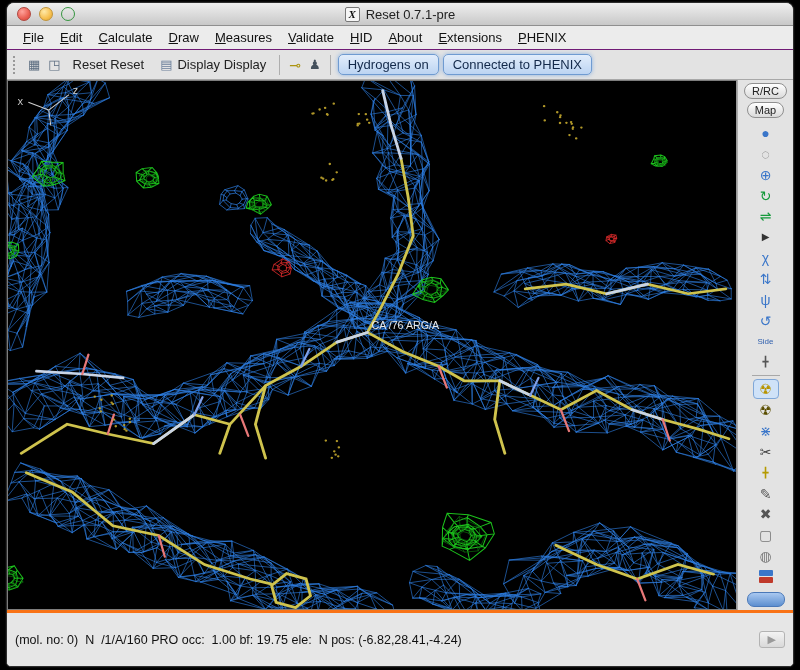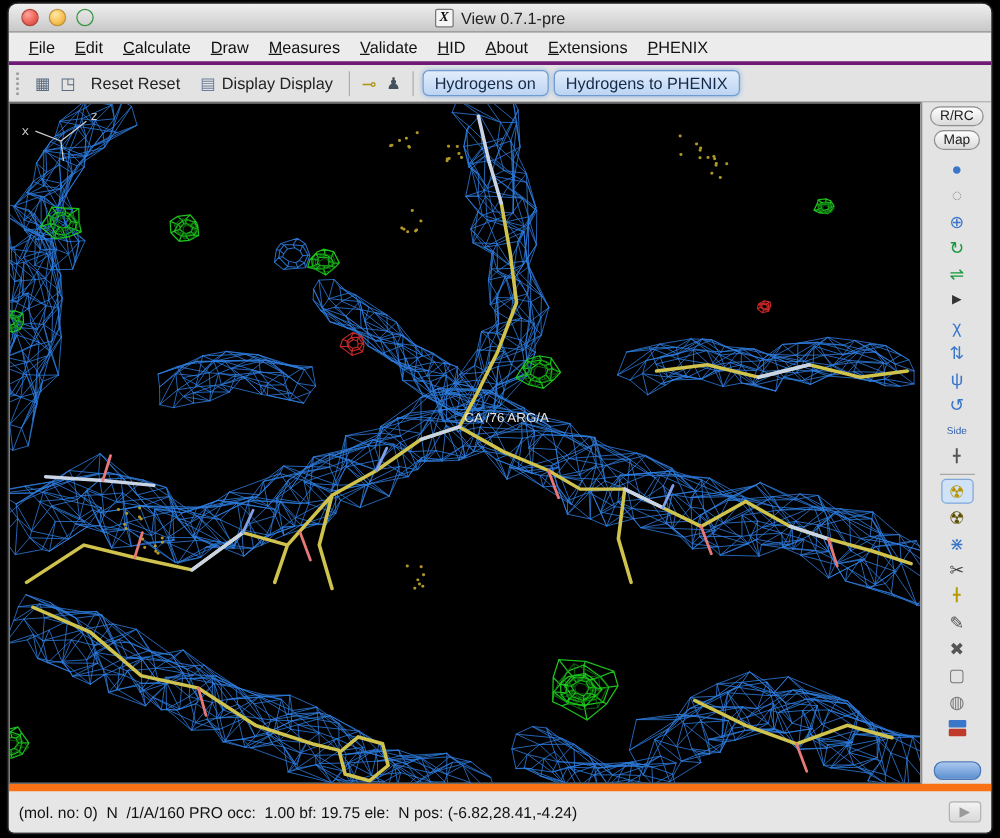--- a/index.html
+++ b/index.html
@@ -14,21 +14,21 @@
   .light{width:12px;height:12px;border-radius:50%;display:inline-block;}
   .light.red{background:radial-gradient(circle at 35% 30%,#ffa39b,#ea5f53 60%,#cf463c);border:1px solid #b0453d;}
   .light.yellow{background:radial-gradient(circle at 35% 30%,#ffe9a8,#f6bf4f 60%,#dba233);border:1px solid #c09339;}
   .light.green{background:radial-gradient(circle at 35% 30%,#b5f0b3,#43c64f 60%,#2ea83c;);border:1px solid #35953f;}
   .title{position:absolute;left:0;right:0;text-align:center;font-size:13px;color:#222;
     display:flex;justify-content:center;align-items:center;gap:6px;}
   .x11{display:inline-block;width:13px;height:13px;background:#f5f5f5;border:1px solid #777;
     border-radius:2px;font-family:"Liberation Serif",serif;font-weight:bold;font-style:italic;
     font-size:11px;line-height:12px;text-align:center;color:#111;}
   
-  .menubar{height:23px;flex:0 0 23px;background:#ececec;border-bottom:3px solid #701a75;
+  .menubar{height:23px;flex:0 0 23px;background:#ececec;border-bottom:1px solid #701a75;
     display:flex;align-items:center;padding-left:8px;font-size:13px;color:#111;}
   .menu-item{padding:2px 8px;cursor:default;}
   .menu-item u{text-decoration:underline;}
   
   .toolbar{height:29px;flex:0 0 29px;background:#e3e3e3;border-bottom:1px solid #a8a8a8;
     display:flex;align-items:center;gap:4px;padding:0 6px;font-size:13px;color:#222;}
   .grip{width:5px;height:18px;border-left:2px dotted #999;margin-right:2px;}
   .tb-icon{background:transparent;border:none;font-size:13px;color:#5a6b7f;padding:1px 2px;cursor:default;}
   .tb-flat{background:transparent;border:none;font-size:13px;color:#222;padding:2px 6px;
     display:flex;align-items:center;gap:5px;cursor:default;font-family:"Liberation Sans",sans-serif;}
@@ -54,39 +54,39 @@
   .strip-icon{width:26px;height:20px;display:flex;align-items:center;justify-content:center;
     font-size:14px;line-height:1;border:1px solid transparent;border-radius:4px;background:transparent;
     padding:0;cursor:default;}
   .strip-icon.active{background:#cfe2f8;border:1px solid #7fa7d8;}
   .duo-wrap{display:flex;flex-direction:column;gap:1px;}
   .duo-top,.duo-bot{display:block;width:14px;height:6px;border-radius:1px;}
   .sep-h{width:28px;height:1px;background:#a8a8a8;margin:2px 0;flex:0 0 1px;}
   .thumb{width:36px;height:13px;flex:0 0 13px;border-radius:7px;margin:2px 0 3px 0;
     background:linear-gradient(#a9c8f0,#5d8fd0);border:1px solid #4a78b8;}
   
-  .statusbar{height:25px;flex:0 0 25px;background:#e6e6e6;border-top:6px solid #f97316;
-    display:flex;align-items:center;padding:4px 8px;font-size:12.5px;color:#111;white-space:pre;}
+  .statusbar{height:25px;flex:0 0 25px;background:#e6e6e6;border-top:3px solid #f97316;
+    display:flex;align-items:center;padding:14px 8px;font-size:12.5px;color:#111;white-space:pre;}
   .play{margin-left:auto;color:#9a9a9a;font-size:11px;border:1px solid #b3b3b3;border-radius:3px;
     background:linear-gradient(#f3f3f3,#d9d9d9);padding:1px 8px;cursor:default;}
 </style>
 </head>
 <body>
 
 <div class="window">
 
   <div class="titlebar">
     <div class="traffic">
       <span class="light red"></span>
       <span class="light yellow"></span>
       <span class="light green"></span>
     </div>
     <div class="title">
       <span class="x11">X</span>
-      <span>View 0.7.1-pre</span>
+      <span>Reset 0.7.1-pre</span>
     </div>
   </div>
 
   <div class="menubar" id="menubar">
       <span class="menu-item"><u>F</u>ile</span>
       <span class="menu-item"><u>E</u>dit</span>
       <span class="menu-item"><u>C</u>alculate</span>
       <span class="menu-item"><u>D</u>raw</span>
       <span class="menu-item"><u>M</u>easures</span>
       <span class="menu-item"><u>V</u>alidate</span>
@@ -103,21 +103,21 @@
     <button class="tb-flat">Reset Reset</button>
     <button class="tb-flat">
       <span class="dm-glyph">▤</span>
       <span>Display Display</span>
     </button>
     <span class="tb-sep"></span>
     <button class="tb-icon key-glyph">⊸</button>
     <button class="tb-icon fig-glyph">♟</button>
     <span class="tb-sep"></span>
     <button class="toggle">Hydrogens on</button>
-    <button class="toggle">Hydrogens to PHENIX</button>
+    <button class="toggle">Connected to PHENIX</button>
   </div>
 
   <div class="middle">
     <div class="canvas-wrap">
       <svg viewBox="0 0 715 546" preserveAspectRatio="none">
         <g id="scene-g">
             <path d="M35.6 336.0L25.1 358.6L4.1 362.7L-6.4 347.7L-13.1 339.4L-21.1 313.9L11.2 307.5L22.6 319.9L35.6 336.0M35.6 336.0L58.2 336.1M35.6 336.0L31.0 360.0M25.1 358.6L31.0 360.0M25.1 358.6L15.4 349.1M4.1 362.7L15.4 349.1M4.1 362.7L6.0 333.6M-6.4 347.7L6.0 333.6M-6.4 347.7L-8.3 313.5M-13.1 339.4L-8.3 313.5M-13.1 339.4L18.8 313.1M-21.1 313.9L18.8 313.1M-21.1 313.9L32.7 304.1M11.2 307.5L32.7 304.1M11.2 307.5L41.8 318.3M22.6 319.9L41.8 318.3M22.6 319.9L58.2 336.1M58.2 336.1L31.0 360.0L15.4 349.1L6.0 333.6L-8.3 313.5L18.8 313.1L32.7 304.1L41.8 318.3L58.2 336.1M58.2 336.1L71.7 325.1M58.2 336.1L60.6 340.4M31.0 360.0L60.6 340.4M31.0 360.0L46.1 350.1M15.4 349.1L46.1 350.1M15.4 349.1L17.0 343.7M6.0 333.6L17.0 343.7M6.0 333.6L4.8 321.9M-8.3 313.5L4.8 321.9M-8.3 313.5L26.2 309.2M18.8 313.1L26.2 309.2M18.8 313.1L43.3 302.2M32.7 304.1L43.3 302.2M32.7 304.1L55.6 315.3M41.8 318.3L55.6 315.3M41.8 318.3L71.7 325.1M71.7 325.1L60.6 340.4L46.1 350.1L17.0 343.7L4.8 321.9L26.2 309.2L43.3 302.2L55.6 315.3L71.7 325.1M71.7 325.1L73.9 331.0M71.7 325.1L70.5 339.5M60.6 340.4L70.5 339.5M60.6 340.4L51.4 337.9M46.1 350.1L51.4 337.9M46.1 350.1L32.9 323.5M17.0 343.7L32.9 323.5M17.0 343.7L26.3 312.1M4.8 321.9L26.3 312.1M4.8 321.9L46.5 295.0M26.2 309.2L46.5 295.0M26.2 309.2L69.7 297.3M43.3 302.2L69.7 297.3M43.3 302.2L72.3 314.4M55.6 315.3L72.3 314.4M55.6 315.3L73.9 331.0M73.9 331.0L70.5 339.5L51.4 337.9L32.9 323.5L26.3 312.1L46.5 295.0L69.7 297.3L72.3 314.4L73.9 331.0M73.9 331.0L88.5 313.1M73.9 331.0L90.4 342.7M70.5 339.5L90.4 342.7M70.5 339.5L74.4 345.0M51.4 337.9L74.4 345.0M51.4 337.9L54.6 333.4M32.9 323.5L54.6 333.4M32.9 323.5L52.9 318.4M26.3 312.1L52.9 318.4M26.3 312.1L50.1 302.5M46.5 295.0L50.1 302.5M46.5 295.0L70.8 281.5M69.7 297.3L70.8 281.5M69.7 297.3L86.8 298.7M72.3 314.4L86.8 298.7M72.3 314.4L88.5 313.1M88.5 313.1L90.4 342.7L74.4 345.0L54.6 333.4L52.9 318.4L50.1 302.5L70.8 281.5L86.8 298.7L88.5 313.1M88.5 313.1L113.4 330.9M88.5 313.1L92.4 336.7M90.4 342.7L92.4 336.7M90.4 342.7L72.2 342.7M74.4 345.0L72.2 342.7M74.4 345.0L65.1 326.7M54.6 333.4L65.1 326.7M54.6 333.4L60.3 310.9M52.9 318.4L60.3 310.9M52.9 318.4L77.2 296.6M50.1 302.5L77.2 296.6M50.1 302.5L94.5 301.2M70.8 281.5L94.5 301.2M70.8 281.5L99.9 314.7M86.8 298.7L99.9 314.7M86.8 298.7L113.4 330.9M113.4 330.9L92.4 336.7L72.2 342.7L65.1 326.7L60.3 310.9L77.2 296.6L94.5 301.2L99.9 314.7L113.4 330.9M113.4 330.9L127.9 327.9M113.4 330.9L128.9 351.0M92.4 336.7L128.9 351.0M92.4 336.7L95.3 355.9M72.2 342.7L95.3 355.9M72.2 342.7L79.9 357.4M65.1 326.7L79.9 357.4M65.1 326.7L70.9 328.9M60.3 310.9L70.9 328.9M60.3 310.9L84.3 320.4M77.2 296.6L84.3 320.4M77.2 296.6L105.1 302.8M94.5 301.2L105.1 302.8M94.5 301.2L122.9 308.7M99.9 314.7L122.9 308.7M99.9 314.7L127.9 327.9M127.9 327.9L128.9 351.0L95.3 355.9L79.9 357.4L70.9 328.9L84.3 320.4L105.1 302.8L122.9 308.7L127.9 327.9M127.9 327.9L146.1 351.4M127.9 327.9L124.0 353.2M128.9 351.0L124.0 353.2M128.9 351.0L108.4 352.9M95.3 355.9L108.4 352.9M95.3 355.9L91.5 341.6M79.9 357.4L91.5 341.6M79.9 357.4L90.9 325.8M70.9 328.9L90.9 325.8M70.9 328.9L104.2 323.6M84.3 320.4L104.2 323.6M84.3 320.4L125.4 315.9M105.1 302.8L125.4 315.9M105.1 302.8L132.3 334.8M122.9 308.7L132.3 334.8M122.9 308.7L146.1 351.4M146.1 351.4L124.0 353.2L108.4 352.9L91.5 341.6L90.9 325.8L104.2 323.6L125.4 315.9L132.3 334.8L146.1 351.4M146.1 351.4L165.2 352.2M146.1 351.4L149.8 364.9M124.0 353.2L149.8 364.9M124.0 353.2L129.7 368.8M108.4 352.9L129.7 368.8M108.4 352.9L114.5 358.7M91.5 341.6L114.5 358.7M91.5 341.6L111.3 347.4M90.9 325.8L111.3 347.4M90.9 325.8L101.6 323.4M104.2 323.6L101.6 323.4M104.2 323.6L131.5 325.5M125.4 315.9L131.5 325.5M125.4 315.9L147.7 332.0M132.3 334.8L147.7 332.0M132.3 334.8L165.2 352.2M165.2 352.2L149.8 364.9L129.7 368.8L114.5 358.7L111.3 347.4L101.6 323.4L131.5 325.5L147.7 332.0L165.2 352.2M165.2 352.2L175.9 357.5M165.2 352.2L154.0 356.8M149.8 364.9L154.0 356.8M149.8 364.9L131.9 369.4M129.7 368.8L131.9 369.4M129.7 368.8L124.2 348.8M114.5 358.7L124.2 348.8M114.5 358.7L113.6 326.3M111.3 347.4L113.6 326.3M111.3 347.4L135.6 329.0M101.6 323.4L135.6 329.0M101.6 323.4L150.3 324.5M131.5 325.5L150.3 324.5M131.5 325.5L165.0 334.5M147.7 332.0L165.0 334.5M147.7 332.0L175.9 357.5M175.9 357.5L154.0 356.8L131.9 369.4L124.2 348.8L113.6 326.3L135.6 329.0L150.3 324.5L165.0 334.5L175.9 357.5M175.9 357.5L182.1 342.7M175.9 357.5L177.8 350.1M154.0 356.8L177.8 350.1M154.0 356.8L161.4 356.1M131.9 369.4L161.4 356.1M131.9 369.4L146.1 349.1M124.2 348.8L146.1 349.1M124.2 348.8L141.9 336.9M113.6 326.3L141.9 336.9M113.6 326.3L146.8 325.4M135.6 329.0L146.8 325.4M135.6 329.0L163.3 319.1M150.3 324.5L163.3 319.1M150.3 324.5L178.7 321.0M165.0 334.5L178.7 321.0M165.0 334.5L182.1 342.7M182.1 342.7L177.8 350.1L161.4 356.1L146.1 349.1L141.9 336.9L146.8 325.4L163.3 319.1L178.7 321.0L182.1 342.7M182.1 342.7L204.2 347.2M182.1 342.7L183.6 364.0M177.8 350.1L183.6 364.0M177.8 350.1L167.1 357.3M161.4 356.1L167.1 357.3M161.4 356.1L143.8 347.5M146.1 349.1L143.8 347.5M146.1 349.1L154.3 324.8M141.9 336.9L154.3 324.8M141.9 336.9L164.3 323.9M146.8 325.4L164.3 323.9M146.8 325.4L190.7 316.2M163.3 319.1L190.7 316.2M163.3 319.1L208.0 326.3M178.7 321.0L208.0 326.3M178.7 321.0L204.2 347.2M204.2 347.2L183.6 364.0L167.1 357.3L143.8 347.5L154.3 324.8L164.3 323.9L190.7 316.2L208.0 326.3L204.2 347.2M204.2 347.2L223.6 339.9M204.2 347.2L200.2 348.4M183.6 364.0L200.2 348.4M183.6 364.0L191.3 357.6M167.1 357.3L191.3 357.6M167.1 357.3L176.0 355.4M143.8 347.5L176.0 355.4M143.8 347.5L160.6 332.6M154.3 324.8L160.6 332.6M154.3 324.8L172.3 312.4M164.3 323.9L172.3 312.4M164.3 323.9L191.4 319.3M190.7 316.2L191.4 319.3M190.7 316.2L213.1 320.0M208.0 326.3L213.1 320.0M208.0 326.3L223.6 339.9M223.6 339.9L200.2 348.4L191.3 357.6L176.0 355.4L160.6 332.6L172.3 312.4L191.4 319.3L213.1 320.0L223.6 339.9M223.6 339.9L224.5 332.8M223.6 339.9L214.3 340.7M200.2 348.4L214.3 340.7M200.2 348.4L197.8 355.0M191.3 357.6L197.8 355.0M191.3 357.6L188.3 337.9M176.0 355.4L188.3 337.9M176.0 355.4L187.6 319.3M160.6 332.6L187.6 319.3M160.6 332.6L196.0 314.5M172.3 312.4L196.0 314.5M172.3 312.4L212.2 297.4M191.4 319.3L212.2 297.4M191.4 319.3L228.2 321.7M213.1 320.0L228.2 321.7M213.1 320.0L224.5 332.8M224.5 332.8L214.3 340.7L197.8 355.0L188.3 337.9L187.6 319.3L196.0 314.5L212.2 297.4L228.2 321.7L224.5 332.8M224.5 332.8L251.0 318.3M224.5 332.8L242.3 337.8M214.3 340.7L242.3 337.8M214.3 340.7L215.1 347.2M197.8 355.0L215.1 347.2M197.8 355.0L208.5 331.4M188.3 337.9L208.5 331.4M188.3 337.9L202.7 323.6M187.6 319.3L202.7 323.6M187.6 319.3L199.1 303.8M196.0 314.5L199.1 303.8M196.0 314.5L214.8 291.4M212.2 297.4L214.8 291.4M212.2 297.4L239.2 305.7M228.2 321.7L239.2 305.7M228.2 321.7L251.0 318.3M251.0 318.3L242.3 337.8L215.1 347.2L208.5 331.4L202.7 323.6L199.1 303.8L214.8 291.4L239.2 305.7L251.0 318.3M251.0 318.3L257.3 316.3M251.0 318.3L248.4 338.4M242.3 337.8L248.4 338.4M242.3 337.8L228.4 338.9M215.1 347.2L228.4 338.9M215.1 347.2L209.6 317.6M208.5 331.4L209.6 317.6M208.5 331.4L218.6 302.9M202.7 323.6L218.6 302.9M202.7 323.6L229.4 296.1M199.1 303.8L229.4 296.1M199.1 303.8L251.2 292.3M214.8 291.4L251.2 292.3M214.8 291.4L257.3 306.8M239.2 305.7L257.3 306.8M239.2 305.7L257.3 316.3M257.3 316.3L248.4 338.4L228.4 338.9L209.6 317.6L218.6 302.9L229.4 296.1L251.2 292.3L257.3 306.8L257.3 316.3M257.3 316.3L281.4 306.1M257.3 316.3L259.7 319.0M248.4 338.4L259.7 319.0M248.4 338.4L256.0 329.5M228.4 338.9L256.0 329.5M228.4 338.9L234.7 321.8M209.6 317.6L234.7 321.8M209.6 317.6L220.7 309.1M218.6 302.9L220.7 309.1M218.6 302.9L231.8 293.3M229.4 296.1L231.8 293.3M229.4 296.1L251.0 281.9M251.2 292.3L251.0 281.9M251.2 292.3L266.1 286.1M257.3 306.8L266.1 286.1M257.3 306.8L281.4 306.1M281.4 306.1L259.7 319.0L256.0 329.5L234.7 321.8L220.7 309.1L231.8 293.3L251.0 281.9L266.1 286.1L281.4 306.1M281.4 306.1L282.9 303.7M281.4 306.1L275.1 324.8M259.7 319.0L275.1 324.8M259.7 319.0L255.6 311.3M256.0 329.5L255.6 311.3M256.0 329.5L231.1 304.2M234.7 321.8L231.1 304.2M234.7 321.8L238.4 284.2M220.7 309.1L238.4 284.2M220.7 309.1L256.7 282.1M231.8 293.3L256.7 282.1M231.8 293.3L281.6 275.3M251.0 281.9L281.6 275.3M251.0 281.9L286.9 294.4M266.1 286.1L286.9 294.4M266.1 286.1L282.9 303.7M282.9 303.7L275.1 324.8L255.6 311.3L231.1 304.2L238.4 284.2L256.7 282.1L281.6 275.3L286.9 294.4L282.9 303.7M282.9 303.7L305.7 291.9M282.9 303.7L298.0 315.7M275.1 324.8L298.0 315.7M275.1 324.8L278.9 306.4M255.6 311.3L278.9 306.4M255.6 311.3L252.3 311.7M231.1 304.2L252.3 311.7M231.1 304.2L260.4 294.1M238.4 284.2L260.4 294.1M238.4 284.2L267.6 277.2M256.7 282.1L267.6 277.2M256.7 282.1L284.8 270.3M281.6 275.3L284.8 270.3M281.6 275.3L301.2 273.8M286.9 294.4L301.2 273.8M286.9 294.4L305.7 291.9M305.7 291.9L298.0 315.7L278.9 306.4L252.3 311.7L260.4 294.1L267.6 277.2L284.8 270.3L301.2 273.8L305.7 291.9M305.7 291.9L320.3 294.3M305.7 291.9L305.8 298.6M298.0 315.7L305.8 298.6M298.0 315.7L282.3 305.9M278.9 306.4L282.3 305.9M278.9 306.4L264.5 292.1M252.3 311.7L264.5 292.1M252.3 311.7L263.8 267.1M260.4 294.1L263.8 267.1M260.4 294.1L291.7 264.9M267.6 277.2L291.7 264.9M267.6 277.2L306.8 267.2M284.8 270.3L306.8 267.2M284.8 270.3L314.5 279.8M301.2 273.8L314.5 279.8M301.2 273.8L320.3 294.3M320.3 294.3L305.8 298.6L282.3 305.9L264.5 292.1L263.8 267.1L291.7 264.9L306.8 267.2L314.5 279.8L320.3 294.3M320.3 294.3L334.7 279.0M320.3 294.3L323.8 284.7M305.8 298.6L323.8 284.7M305.8 298.6L312.8 300.1M282.3 305.9L312.8 300.1M282.3 305.9L290.1 286.5M264.5 292.1L290.1 286.5M264.5 292.1L286.7 276.6M263.8 267.1L286.7 276.6M263.8 267.1L292.8 260.8M291.7 264.9L292.8 260.8M291.7 264.9L304.4 252.8M306.8 267.2L304.4 252.8M306.8 267.2L329.7 252.4M314.5 279.8L329.7 252.4M314.5 279.8L334.7 279.0M334.7 279.0L323.8 284.7L312.8 300.1L290.1 286.5L286.7 276.6L292.8 260.8L304.4 252.8L329.7 252.4L334.7 279.0M334.7 279.0L357.4 284.3M334.7 279.0L338.7 286.1M323.8 284.7L338.7 286.1M323.8 284.7L320.6 287.4M312.8 300.1L320.6 287.4M312.8 300.1L306.4 272.5M290.1 286.5L306.4 272.5M290.1 286.5L291.2 259.7M286.7 276.6L291.2 259.7M286.7 276.6L314.3 248.8M292.8 260.8L314.3 248.8M292.8 260.8L342.8 245.7M304.4 252.8L342.8 245.7M304.4 252.8L352.7 256.6M329.7 252.4L352.7 256.6M329.7 252.4L357.4 284.3M357.4 284.3L338.7 286.1L320.6 287.4L306.4 272.5L291.2 259.7L314.3 248.8L342.8 245.7L352.7 256.6L357.4 284.3M357.4 284.3L364.8 266.1M357.4 284.3L356.0 275.2M338.7 286.1L356.0 275.2M338.7 286.1L339.5 287.3M320.6 287.4L339.5 287.3M320.6 287.4L325.9 287.6M306.4 272.5L325.9 287.6M306.4 272.5L323.0 265.2M291.2 259.7L323.0 265.2M291.2 259.7L322.9 236.2M314.3 248.8L322.9 236.2M314.3 248.8L335.9 229.1M342.8 245.7L335.9 229.1M342.8 245.7L362.9 241.0M352.7 256.6L362.9 241.0M352.7 256.6L364.8 266.1M364.8 266.1L356.0 275.2L339.5 287.3L325.9 287.6L323.0 265.2L322.9 236.2L335.9 229.1L362.9 241.0L364.8 266.1M364.8 266.1L381.7 264.2M364.8 266.1L371.8 276.1M356.0 275.2L371.8 276.1M356.0 275.2L352.7 286.7M339.5 287.3L352.7 286.7M339.5 287.3L342.7 258.8M325.9 287.6L342.7 258.8M325.9 287.6L338.6 246.2M323.0 265.2L338.6 246.2M323.0 265.2L343.2 230.3M322.9 236.2L343.2 230.3M322.9 236.2L369.0 229.4M335.9 229.1L369.0 229.4M335.9 229.1L393.3 246.7M362.9 241.0L393.3 246.7M362.9 241.0L381.7 264.2M381.7 264.2L371.8 276.1L352.7 286.7L342.7 258.8L338.6 246.2L343.2 230.3L369.0 229.4L393.3 246.7L381.7 264.2M381.7 264.2L412.2 263.8M381.7 264.2L390.8 282.5M371.8 276.1L390.8 282.5M371.8 276.1L372.8 279.6M352.7 286.7L372.8 279.6M352.7 286.7L364.3 279.5M342.7 258.8L364.3 279.5M342.7 258.8L351.9 263.7M338.6 246.2L351.9 263.7M338.6 246.2L349.1 245.7M343.2 230.3L349.1 245.7M343.2 230.3L376.2 230.6M369.0 229.4L376.2 230.6M369.0 229.4L403.9 244.7M393.3 246.7L403.9 244.7M393.3 246.7L412.2 263.8M412.2 263.8L390.8 282.5L372.8 279.6L364.3 279.5L351.9 263.7L349.1 245.7L376.2 230.6L403.9 244.7L412.2 263.8M412.2 263.8L407.8 276.9M412.2 263.8L410.1 297.4M390.8 282.5L410.1 297.4M390.8 282.5L381.8 286.1M372.8 279.6L381.8 286.1M372.8 279.6L367.3 273.1M364.3 279.5L367.3 273.1M364.3 279.5L369.5 260.1M351.9 263.7L369.5 260.1M351.9 263.7L375.3 246.6M349.1 245.7L375.3 246.6M349.1 245.7L405.3 248.5M376.2 230.6L405.3 248.5M376.2 230.6L424.4 259.5M403.9 244.7L424.4 259.5M403.9 244.7L407.8 276.9M407.8 276.9L410.1 297.4L381.8 286.1L367.3 273.1L369.5 260.1L375.3 246.6L405.3 248.5L424.4 259.5L407.8 276.9M407.8 276.9L429.1 278.2M407.8 276.9L431.1 292.5M410.1 297.4L431.1 292.5M410.1 297.4L405.7 295.4M381.8 286.1L405.7 295.4M381.8 286.1L390.5 302.0M367.3 273.1L390.5 302.0M367.3 273.1L376.9 268.0M369.5 260.1L376.9 268.0M369.5 260.1L397.8 262.0M375.3 246.6L397.8 262.0M375.3 246.6L408.4 254.0M405.3 248.5L408.4 254.0M405.3 248.5L440.1 257.3M424.4 259.5L440.1 257.3M424.4 259.5L429.1 278.2M429.1 278.2L431.1 292.5L405.7 295.4L390.5 302.0L376.9 268.0L397.8 262.0L408.4 254.0L440.1 257.3L429.1 278.2M429.1 278.2L447.6 298.7M429.1 278.2L432.6 300.1M431.1 292.5L432.6 300.1M431.1 292.5L416.6 299.0M405.7 295.4L416.6 299.0M405.7 295.4L392.5 292.2M390.5 302.0L392.5 292.2M390.5 302.0L402.4 269.1M376.9 268.0L402.4 269.1M376.9 268.0L401.9 256.6M397.8 262.0L401.9 256.6M397.8 262.0L434.6 264.3M408.4 254.0L434.6 264.3M408.4 254.0L456.6 277.9M440.1 257.3L456.6 277.9M440.1 257.3L447.6 298.7M447.6 298.7L432.6 300.1L416.6 299.0L392.5 292.2L402.4 269.1L401.9 256.6L434.6 264.3L456.6 277.9L447.6 298.7M447.6 298.7L460.6 290.8M447.6 298.7L449.6 303.2M432.6 300.1L449.6 303.2M432.6 300.1L441.1 322.4M416.6 299.0L441.1 322.4M416.6 299.0L418.8 308.1M392.5 292.2L418.8 308.1M392.5 292.2L399.1 293.5M402.4 269.1L399.1 293.5M402.4 269.1L418.4 266.2M401.9 256.6L418.4 266.2M401.9 256.6L436.5 266.8M434.6 264.3L436.5 266.8M434.6 264.3L459.6 268.4M456.6 277.9L459.6 268.4M456.6 277.9L460.6 290.8M460.6 290.8L449.6 303.2L441.1 322.4L418.8 308.1L399.1 293.5L418.4 266.2L436.5 266.8L459.6 268.4L460.6 290.8M460.6 290.8L467.6 303.5M460.6 290.8L455.0 312.7M449.6 303.2L455.0 312.7M449.6 303.2L438.1 319.2M441.1 322.4L438.1 319.2M441.1 322.4L430.0 307.6M418.8 308.1L430.0 307.6M418.8 308.1L425.6 291.0M399.1 293.5L425.6 291.0M399.1 293.5L438.0 282.8M418.4 266.2L438.0 282.8M418.4 266.2L455.5 267.6M436.5 266.8L455.5 267.6M436.5 266.8L464.8 285.8M459.6 268.4L464.8 285.8M459.6 268.4L467.6 303.5M467.6 303.5L455.0 312.7L438.1 319.2L430.0 307.6L425.6 291.0L438.0 282.8L455.5 267.6L464.8 285.8L467.6 303.5M467.6 303.5L485.0 310.0M467.6 303.5L475.1 324.2M455.0 312.7L475.1 324.2M455.0 312.7L455.9 334.0M438.1 319.2L455.9 334.0M438.1 319.2L438.0 330.2M430.0 307.6L438.0 330.2M430.0 307.6L428.0 300.2M425.6 291.0L428.0 300.2M425.6 291.0L439.2 285.4M438.0 282.8L439.2 285.4M438.0 282.8L460.5 273.5M455.5 267.6L460.5 273.5M455.5 267.6L487.1 286.1M464.8 285.8L487.1 286.1M464.8 285.8L485.0 310.0M485.0 310.0L475.1 324.2L455.9 334.0L438.0 330.2L428.0 300.2L439.2 285.4L460.5 273.5L487.1 286.1L485.0 310.0M485.0 310.0L495.9 319.0M485.0 310.0L488.5 325.6M475.1 324.2L488.5 325.6M475.1 324.2L468.8 339.7M455.9 334.0L468.8 339.7M455.9 334.0L456.5 311.7M438.0 330.2L456.5 311.7M438.0 330.2L460.6 302.0M428.0 300.2L460.6 302.0M428.0 300.2L468.2 291.0M439.2 285.4L468.2 291.0M439.2 285.4L492.5 281.0M460.5 273.5L492.5 281.0M460.5 273.5L507.0 301.0M487.1 286.1L507.0 301.0M487.1 286.1L495.9 319.0M495.9 319.0L488.5 325.6L468.8 339.7L456.5 311.7L460.6 302.0L468.2 291.0L492.5 281.0L507.0 301.0L495.9 319.0M495.9 319.0L513.3 307.4M495.9 319.0L523.2 329.0M488.5 325.6L523.2 329.0M488.5 325.6L490.2 333.8M468.8 339.7L490.2 333.8M468.8 339.7L464.1 328.5M456.5 311.7L464.1 328.5M456.5 311.7L469.2 311.0M460.6 302.0L469.2 311.0M460.6 302.0L483.9 298.8M468.2 291.0L483.9 298.8M468.2 291.0L499.2 282.9M492.5 281.0L499.2 282.9M492.5 281.0L520.2 293.3M507.0 301.0L520.2 293.3M507.0 301.0L513.3 307.4M513.3 307.4L523.2 329.0L490.2 333.8L464.1 328.5L469.2 311.0L483.9 298.8L499.2 282.9L520.2 293.3L513.3 307.4M513.3 307.4L534.7 324.5M513.3 307.4L520.7 341.6M523.2 329.0L520.7 341.6M523.2 329.0L495.5 341.0M490.2 333.8L495.5 341.0M490.2 333.8L477.7 320.0M464.1 328.5L477.7 320.0M464.1 328.5L479.5 298.7M469.2 311.0L479.5 298.7M469.2 311.0L505.3 296.7M483.9 298.8L505.3 296.7M483.9 298.8L520.8 295.4M499.2 282.9L520.8 295.4M499.2 282.9L537.9 310.9M520.2 293.3L537.9 310.9M520.2 293.3L534.7 324.5M534.7 324.5L520.7 341.6L495.5 341.0L477.7 320.0L479.5 298.7L505.3 296.7L520.8 295.4L537.9 310.9L534.7 324.5M534.7 324.5L545.0 325.8M534.7 324.5L554.1 343.0M520.7 341.6L554.1 343.0M520.7 341.6L529.3 348.7M495.5 341.0L529.3 348.7M495.5 341.0L515.7 337.9M477.7 320.0L515.7 337.9M477.7 320.0L501.6 317.7M479.5 298.7L501.6 317.7M479.5 298.7L511.1 299.0M505.3 296.7L511.1 299.0M505.3 296.7L523.0 298.3M520.8 295.4L523.0 298.3M520.8 295.4L543.3 302.5M537.9 310.9L543.3 302.5M537.9 310.9L545.0 325.8M545.0 325.8L554.1 343.0L529.3 348.7L515.7 337.9L501.6 317.7L511.1 299.0L523.0 298.3L543.3 302.5L545.0 325.8M545.0 325.8L560.5 337.4M545.0 325.8L552.3 345.9M554.1 343.0L552.3 345.9M554.1 343.0L536.2 358.1M529.3 348.7L536.2 358.1M529.3 348.7L515.5 337.0M515.7 337.9L515.5 337.0M515.7 337.9L520.0 314.5M501.6 317.7L520.0 314.5M501.6 317.7L539.6 311.5M511.1 299.0L539.6 311.5M511.1 299.0L549.9 301.2M523.0 298.3L549.9 301.2M523.0 298.3L574.5 320.6M543.3 302.5L574.5 320.6M543.3 302.5L560.5 337.4M560.5 337.4L552.3 345.9L536.2 358.1L515.5 337.0L520.0 314.5L539.6 311.5L549.9 301.2L574.5 320.6L560.5 337.4M560.5 337.4L587.4 335.7M560.5 337.4L579.7 354.1M552.3 345.9L579.7 354.1M552.3 345.9L556.4 356.4M536.2 358.1L556.4 356.4M536.2 358.1L536.2 354.0M515.5 337.0L536.2 354.0M515.5 337.0L535.5 335.7M520.0 314.5L535.5 335.7M520.0 314.5L535.0 316.8M539.6 311.5L535.0 316.8M539.6 311.5L559.8 314.6M549.9 301.2L559.8 314.6M549.9 301.2L575.9 315.8M574.5 320.6L575.9 315.8M574.5 320.6L587.4 335.7M587.4 335.7L579.7 354.1L556.4 356.4L536.2 354.0L535.5 335.7L535.0 316.8L559.8 314.6L575.9 315.8L587.4 335.7M587.4 335.7L600.9 339.3M587.4 335.7L586.6 350.4M579.7 354.1L586.6 350.4M579.7 354.1L558.0 363.1M556.4 356.4L558.0 363.1M556.4 356.4L541.8 348.2M536.2 354.0L541.8 348.2M536.2 354.0L542.5 330.8M535.5 335.7L542.5 330.8M535.5 335.7L566.9 316.0M535.0 316.8L566.9 316.0M535.0 316.8L586.2 307.0M559.8 314.6L586.2 307.0M559.8 314.6L599.2 323.7M575.9 315.8L599.2 323.7M575.9 315.8L600.9 339.3M600.9 339.3L586.6 350.4L558.0 363.1L541.8 348.2L542.5 330.8L566.9 316.0L586.2 307.0L599.2 323.7L600.9 339.3M600.9 339.3L614.7 339.6M600.9 339.3L611.8 354.9M586.6 350.4L611.8 354.9M586.6 350.4L588.5 363.9M558.0 363.1L588.5 363.9M558.0 363.1L575.1 348.0M541.8 348.2L575.1 348.0M541.8 348.2L553.4 340.7M542.5 330.8L553.4 340.7M542.5 330.8L564.3 319.0M566.9 316.0L564.3 319.0M566.9 316.0L589.4 304.7M586.2 307.0L589.4 304.7M586.2 307.0L604.0 324.4M599.2 323.7L604.0 324.4M599.2 323.7L614.7 339.6M614.7 339.6L611.8 354.9L588.5 363.9L575.1 348.0L553.4 340.7L564.3 319.0L589.4 304.7L604.0 324.4L614.7 339.6M614.7 339.6L623.6 340.6M614.7 339.6L615.2 358.3M611.8 354.9L615.2 358.3M611.8 354.9L590.4 354.7M588.5 363.9L590.4 354.7M588.5 363.9L581.0 347.2M575.1 348.0L581.0 347.2M575.1 348.0L575.1 331.0M553.4 340.7L575.1 331.0M553.4 340.7L599.6 316.0M564.3 319.0L599.6 316.0M564.3 319.0L616.4 318.5M589.4 304.7L616.4 318.5M589.4 304.7L639.5 327.5M604.0 324.4L639.5 327.5M604.0 324.4L623.6 340.6M623.6 340.6L615.2 358.3L590.4 354.7L581.0 347.2L575.1 331.0L599.6 316.0L616.4 318.5L639.5 327.5L623.6 340.6M623.6 340.6L642.2 332.8M623.6 340.6L643.3 360.3M615.2 358.3L643.3 360.3M615.2 358.3L623.7 350.5M590.4 354.7L623.7 350.5M590.4 354.7L606.4 345.2M581.0 347.2L606.4 345.2M581.0 347.2L590.8 340.9M575.1 331.0L590.8 340.9M575.1 331.0L605.1 326.8M599.6 316.0L605.1 326.8M599.6 316.0L620.7 313.9M616.4 318.5L620.7 313.9M616.4 318.5L634.9 315.1M639.5 327.5L634.9 315.1M639.5 327.5L642.2 332.8M642.2 332.8L643.3 360.3L623.7 350.5L606.4 345.2L590.8 340.9L605.1 326.8L620.7 313.9L634.9 315.1L642.2 332.8M642.2 332.8L660.7 359.6M642.2 332.8L648.6 370.5M643.3 360.3L648.6 370.5M643.3 360.3L621.3 363.1M623.7 350.5L621.3 363.1M623.7 350.5L607.0 356.8M606.4 345.2L607.0 356.8M606.4 345.2L617.1 335.9M590.8 340.9L617.1 335.9M590.8 340.9L631.8 324.1M605.1 326.8L631.8 324.1M605.1 326.8L638.8 326.1M620.7 313.9L638.8 326.1M620.7 313.9L659.7 334.6M634.9 315.1L659.7 334.6M634.9 315.1L660.7 359.6M660.7 359.6L648.6 370.5L621.3 363.1L607.0 356.8L617.1 335.9L631.8 324.1L638.8 326.1L659.7 334.6L660.7 359.6M660.7 359.6L683.9 345.9M660.7 359.6L671.5 366.4M648.6 370.5L671.5 366.4M648.6 370.5L643.1 381.5M621.3 363.1L643.1 381.5M621.3 363.1L633.1 359.3M607.0 356.8L633.1 359.3M607.0 356.8L627.5 347.8M617.1 335.9L627.5 347.8M617.1 335.9L637.2 339.2M631.8 324.1L637.2 339.2M631.8 324.1L652.8 325.9M638.8 326.1L652.8 325.9M638.8 326.1L677.1 333.9M659.7 334.6L677.1 333.9M659.7 334.6L683.9 345.9M683.9 345.9L671.5 366.4L643.1 381.5L633.1 359.3L627.5 347.8L637.2 339.2L652.8 325.9L677.1 333.9L683.9 345.9M683.9 345.9L693.1 364.5M683.9 345.9L679.8 386.8M671.5 366.4L679.8 386.8M671.5 366.4L658.1 373.5M643.1 381.5L658.1 373.5M643.1 381.5L646.0 365.7M633.1 359.3L646.0 365.7M633.1 359.3L634.5 338.9M627.5 347.8L634.5 338.9M627.5 347.8L648.5 328.3M637.2 339.2L648.5 328.3M637.2 339.2L677.9 328.4M652.8 325.9L677.9 328.4M652.8 325.9L685.3 346.1M677.1 333.9L685.3 346.1M677.1 333.9L693.1 364.5M693.1 364.5L679.8 386.8L658.1 373.5L646.0 365.7L634.5 338.9L648.5 328.3L677.9 328.4L685.3 346.1L693.1 364.5M693.1 364.5L700.2 369.3M693.1 364.5L694.6 376.4M679.8 386.8L694.6 376.4M679.8 386.8L676.3 389.1M658.1 373.5L676.3 389.1M658.1 373.5L656.4 383.9M646.0 365.7L656.4 383.9M646.0 365.7L648.2 370.2M634.5 338.9L648.2 370.2M634.5 338.9L668.6 349.8M648.5 328.3L668.6 349.8M648.5 328.3L675.9 348.1M677.9 328.4L675.9 348.1M677.9 328.4L698.8 346.6M685.3 346.1L698.8 346.6M685.3 346.1L700.2 369.3M700.2 369.3L694.6 376.4L676.3 389.1L656.4 383.9L648.2 370.2L668.6 349.8L675.9 348.1L698.8 346.6L700.2 369.3M700.2 369.3L725.8 387.2M700.2 369.3L712.6 403.4M694.6 376.4L712.6 403.4M694.6 376.4L692.4 394.0M676.3 389.1L692.4 394.0M676.3 389.1L673.5 389.2M656.4 383.9L673.5 389.2M656.4 383.9L668.0 366.4M648.2 370.2L668.0 366.4M648.2 370.2L680.4 356.2M668.6 349.8L680.4 356.2M668.6 349.8L699.2 354.5M675.9 348.1L699.2 354.5M675.9 348.1L725.5 362.2M698.8 346.6L725.5 362.2M698.8 346.6L725.8 387.2M725.8 387.2L712.6 403.4L692.4 394.0L673.5 389.2L668.0 366.4L680.4 356.2L699.2 354.5L725.5 362.2L725.8 387.2M725.8 387.2L746.6 382.4M725.8 387.2L734.4 405.4M712.6 403.4L734.4 405.4M712.6 403.4L713.7 402.3M692.4 394.0L713.7 402.3M692.4 394.0L694.9 396.3M673.5 389.2L694.9 396.3M673.5 389.2L687.7 386.0M668.0 366.4L687.7 386.0M668.0 366.4L696.2 376.4M680.4 356.2L696.2 376.4M680.4 356.2L711.9 351.4M699.2 354.5L711.9 351.4M699.2 354.5L722.1 370.9M725.5 362.2L722.1 370.9M725.5 362.2L746.6 382.4M746.6 382.4L734.4 405.4L713.7 402.3L694.9 396.3L687.7 386.0L696.2 376.4L711.9 351.4L722.1 370.9L746.6 382.4" stroke="#2d7de0" stroke-width="0.7" fill="none" stroke-opacity="0.9" stroke-linecap="round"></path>
             <path d="M399.3 5.2L387.6 27.6L374.2 31.4L360.5 18.0L347.4 7.0L351.4 -3.7L367.7 -10.9L395.0 -4.6L399.3 5.2M399.3 5.2L400.7 34.8M399.3 5.2L381.4 45.1M387.6 27.6L381.4 45.1M387.6 27.6L360.4 48.4M374.2 31.4L360.4 48.4M374.2 31.4L356.6 34.3M360.5 18.0L356.6 34.3M360.5 18.0L358.8 21.2M347.4 7.0L358.8 21.2M347.4 7.0L369.2 9.2M351.4 -3.7L369.2 9.2M351.4 -3.7L385.4 14.9M367.7 -10.9L385.4 14.9M367.7 -10.9L398.1 15.2M395.0 -4.6L398.1 15.2M395.0 -4.6L400.7 34.8M400.7 34.8L381.4 45.1L360.4 48.4L356.6 34.3L358.8 21.2L369.2 9.2L385.4 14.9L398.1 15.2L400.7 34.8M400.7 34.8L395.3 45.2M400.7 34.8L396.4 58.3M381.4 45.1L396.4 58.3M381.4 45.1L375.4 67.9M360.4 48.4L375.4 67.9M360.4 48.4L368.4 56.7M356.6 34.3L368.4 56.7M356.6 34.3L360.5 50.9M358.8 21.2L360.5 50.9M358.8 21.2L371.0 36.1M369.2 9.2L371.0 36.1M369.2 9.2L382.7 33.6M385.4 14.9L382.7 33.6M385.4 14.9L393.5 29.9M398.1 15.2L393.5 29.9M398.1 15.2L395.3 45.2M395.3 45.2L396.4 58.3L375.4 67.9L368.4 56.7L360.5 50.9L371.0 36.1L382.7 33.6L393.5 29.9L395.3 45.2M395.3 45.2L395.5 69.2M395.3 45.2L395.3 87.9M396.4 58.3L395.3 87.9M396.4 58.3L379.3 86.8M375.4 67.9L379.3 86.8M375.4 67.9L367.8 74.3M368.4 56.7L367.8 74.3M368.4 56.7L362.5 52.3M360.5 50.9L362.5 52.3M360.5 50.9L373.2 42.0M371.0 36.1L373.2 42.0M371.0 36.1L388.1 53.7M382.7 33.6L388.1 53.7M382.7 33.6L405.8 56.1M393.5 29.9L405.8 56.1M393.5 29.9L395.5 69.2M395.5 69.2L395.3 87.9L379.3 86.8L367.8 74.3L362.5 52.3L373.2 42.0L388.1 53.7L405.8 56.1L395.5 69.2M395.5 69.2L413.3 83.6M395.5 69.2L404.1 98.6M395.3 87.9L404.1 98.6M395.3 87.9L382.1 92.9M379.3 86.8L382.1 92.9M379.3 86.8L371.1 89.7M367.8 74.3L371.1 89.7M367.8 74.3L358.1 74.4M362.5 52.3L358.1 74.4M362.5 52.3L372.5 69.7M373.2 42.0L372.5 69.7M373.2 42.0L379.6 58.2M388.1 53.7L379.6 58.2M388.1 53.7L406.0 63.3M405.8 56.1L406.0 63.3M405.8 56.1L413.3 83.6M413.3 83.6L404.1 98.6L382.1 92.9L371.1 89.7L358.1 74.4L372.5 69.7L379.6 58.2L406.0 63.3L413.3 83.6M413.3 83.6L407.3 98.1M413.3 83.6L399.0 110.8M404.1 98.6L399.0 110.8M404.1 98.6L373.0 115.5M382.1 92.9L373.0 115.5M382.1 92.9L362.1 100.7M371.1 89.7L362.1 100.7M371.1 89.7L367.6 86.9M358.1 74.4L367.6 86.9M358.1 74.4L373.7 74.3M372.5 69.7L373.7 74.3M372.5 69.7L402.8 75.9M379.6 58.2L402.8 75.9M379.6 58.2L413.9 86.0M406.0 63.3L413.9 86.0M406.0 63.3L407.3 98.1M407.3 98.1L399.0 110.8L373.0 115.5L362.1 100.7L367.6 86.9L373.7 74.3L402.8 75.9L413.9 86.0L407.3 98.1M407.3 98.1L413.6 113.5M407.3 98.1L403.3 129.2M399.0 110.8L403.3 129.2M399.0 110.8L396.0 132.5M373.0 115.5L396.0 132.5M373.0 115.5L380.1 119.2M362.1 100.7L380.1 119.2M362.1 100.7L363.8 111.9M367.6 86.9L363.8 111.9M367.6 86.9L374.9 93.4M373.7 74.3L374.9 93.4M373.7 74.3L389.9 95.0M402.8 75.9L389.9 95.0M402.8 75.9L407.5 90.9M413.9 86.0L407.5 90.9M413.9 86.0L413.6 113.5M413.6 113.5L403.3 129.2L396.0 132.5L380.1 119.2L363.8 111.9L374.9 93.4L389.9 95.0L407.5 90.9L413.6 113.5M413.6 113.5L407.3 131.3M413.6 113.5L397.2 139.1M403.3 129.2L397.2 139.1M403.3 129.2L390.2 140.7M396.0 132.5L390.2 140.7M396.0 132.5L378.3 132.8M380.1 119.2L378.3 132.8M380.1 119.2L378.7 120.5M363.8 111.9L378.7 120.5M363.8 111.9L382.7 112.5M374.9 93.4L382.7 112.5M374.9 93.4L403.8 103.1M389.9 95.0L403.8 103.1M389.9 95.0L405.2 117.0M407.5 90.9L405.2 117.0M407.5 90.9L407.3 131.3M407.3 131.3L397.2 139.1L390.2 140.7L378.3 132.8L378.7 120.5L382.7 112.5L403.8 103.1L405.2 117.0L407.3 131.3M407.3 131.3L409.3 139.1M407.3 131.3L406.7 152.8M397.2 139.1L406.7 152.8M397.2 139.1L395.3 156.2M390.2 140.7L395.3 156.2M390.2 140.7L377.4 161.6M378.3 132.8L377.4 161.6M378.3 132.8L375.9 141.8M378.7 120.5L375.9 141.8M378.7 120.5L383.1 134.5M382.7 112.5L383.1 134.5M382.7 112.5L392.4 128.0M403.8 103.1L392.4 128.0M403.8 103.1L405.8 126.5M405.2 117.0L405.8 126.5M405.2 117.0L409.3 139.1M409.3 139.1L406.7 152.8L395.3 156.2L377.4 161.6L375.9 141.8L383.1 134.5L392.4 128.0L405.8 126.5L409.3 139.1M409.3 139.1L423.4 163.8M409.3 139.1L408.8 175.2M406.7 152.8L408.8 175.2M406.7 152.8L393.2 174.0M395.3 156.2L393.2 174.0M395.3 156.2L380.9 166.3M377.4 161.6L380.9 166.3M377.4 161.6L383.2 154.6M375.9 141.8L383.2 154.6M375.9 141.8L389.2 138.7M383.1 134.5L389.2 138.7M383.1 134.5L400.8 142.7M392.4 128.0L400.8 142.7M392.4 128.0L417.6 154.4M405.8 126.5L417.6 154.4M405.8 126.5L423.4 163.8M423.4 163.8L408.8 175.2L393.2 174.0L380.9 166.3L383.2 154.6L389.2 138.7L400.8 142.7L417.6 154.4L423.4 163.8M423.4 163.8L417.1 171.9M423.4 163.8L417.5 186.0M408.8 175.2L417.5 186.0M408.8 175.2L403.4 198.1M393.2 174.0L403.4 198.1M393.2 174.0L382.7 183.2M380.9 166.3L382.7 183.2M380.9 166.3L383.8 173.4M383.2 154.6L383.8 173.4M383.2 154.6L382.2 155.9M389.2 138.7L382.2 155.9M389.2 138.7L393.7 156.2M400.8 142.7L393.7 156.2M400.8 142.7L409.3 159.4M417.6 154.4L409.3 159.4M417.6 154.4L417.1 171.9M417.1 171.9L417.5 186.0L403.4 198.1L382.7 183.2L383.8 173.4L382.2 155.9L393.7 156.2L409.3 159.4L417.1 171.9M417.1 171.9L405.2 196.0M417.1 171.9L406.0 206.4M417.5 186.0L406.0 206.4M417.5 186.0L376.1 208.6M403.4 198.1L376.1 208.6M403.4 198.1L377.5 195.0M382.7 183.2L377.5 195.0M382.7 183.2L375.7 184.7M383.8 173.4L375.7 184.7M383.8 173.4L383.8 177.2M382.2 155.9L383.8 177.2M382.2 155.9L401.8 172.4M393.7 156.2L401.8 172.4M393.7 156.2L411.9 177.0M409.3 159.4L411.9 177.0M409.3 159.4L405.2 196.0M405.2 196.0L406.0 206.4L376.1 208.6L377.5 195.0L375.7 184.7L383.8 177.2L401.8 172.4L411.9 177.0L405.2 196.0M405.2 196.0L412.7 199.9M405.2 196.0L407.7 216.0M406.0 206.4L407.7 216.0M406.0 206.4L383.7 226.0M376.1 208.6L383.7 226.0M376.1 208.6L373.1 214.7M377.5 195.0L373.1 214.7M377.5 195.0L368.8 199.3M375.7 184.7L368.8 199.3M375.7 184.7L370.4 183.2M383.8 177.2L370.4 183.2M383.8 177.2L382.6 185.0M401.8 172.4L382.6 185.0M401.8 172.4L401.4 190.0M411.9 177.0L401.4 190.0M411.9 177.0L412.7 199.9M412.7 199.9L407.7 216.0L383.7 226.0L373.1 214.7L368.8 199.3L370.4 183.2L382.6 185.0L401.4 190.0L412.7 199.9M412.7 199.9L405.6 219.4M412.7 199.9L381.5 226.8M407.7 216.0L381.5 226.8M407.7 216.0L373.5 234.2M383.7 226.0L373.5 234.2M383.7 226.0L366.5 222.3M373.1 214.7L366.5 222.3M373.1 214.7L365.0 210.6M368.8 199.3L365.0 210.6M368.8 199.3L367.3 197.7M370.4 183.2L367.3 197.7M370.4 183.2L388.2 199.5M382.6 185.0L388.2 199.5M382.6 185.0L394.2 209.7M401.4 190.0L394.2 209.7M401.4 190.0L405.6 219.4M405.6 219.4L381.5 226.8L373.5 234.2L366.5 222.3L365.0 210.6L367.3 197.7L388.2 199.5L394.2 209.7L405.6 219.4M405.6 219.4L388.2 230.7M405.6 219.4L385.5 242.6M381.5 226.8L385.5 242.6M381.5 226.8L370.2 245.4M373.5 234.2L370.2 245.4M373.5 234.2L358.0 244.9M366.5 222.3L358.0 244.9M366.5 222.3L348.6 225.1M365.0 210.6L348.6 225.1M365.0 210.6L353.3 217.6M367.3 197.7L353.3 217.6M367.3 197.7L371.2 216.0M388.2 199.5L371.2 216.0M388.2 199.5L383.4 211.4M394.2 209.7L383.4 211.4M394.2 209.7L388.2 230.7M388.2 230.7L385.5 242.6L370.2 245.4L358.0 244.9L348.6 225.1L353.3 217.6L371.2 216.0L383.4 211.4L388.2 230.7M388.2 230.7L380.0 248.8M388.2 230.7L368.1 256.8M385.5 242.6L368.1 256.8M385.5 242.6L353.6 257.2M370.2 245.4L353.6 257.2M370.2 245.4L342.9 254.0M358.0 244.9L342.9 254.0M358.0 244.9L343.1 232.0M348.6 225.1L343.1 232.0M348.6 225.1L355.5 222.1M353.3 217.6L355.5 222.1M353.3 217.6L365.1 231.5M371.2 216.0L365.1 231.5M371.2 216.0L382.1 233.2M383.4 211.4L382.1 233.2M383.4 211.4L380.0 248.8M380.0 248.8L368.1 256.8L353.6 257.2L342.9 254.0L343.1 232.0L355.5 222.1L365.1 231.5L382.1 233.2L380.0 248.8" stroke="#2d7de0" stroke-width="0.7" fill="none" stroke-opacity="0.9" stroke-linecap="round"></path>
             <path d="M95.5 2.1L99.8 17.3L84.3 23.2L65.7 16.2L59.7 3.2L70.0 -5.3L79.8 -6.2L88.4 -2.3L95.5 2.1M95.5 2.1L81.2 18.9M95.5 2.1L78.2 29.3M99.8 17.3L78.2 29.3M99.8 17.3L63.9 34.5M84.3 23.2L63.9 34.5M84.3 23.2L51.3 17.9M65.7 16.2L51.3 17.9M65.7 16.2L54.3 5.7M59.7 3.2L54.3 5.7M59.7 3.2L59.4 -2.7M70.0 -5.3L59.4 -2.7M70.0 -5.3L79.6 1.1M79.8 -6.2L79.6 1.1M79.8 -6.2L82.0 12.1M88.4 -2.3L82.0 12.1M88.4 -2.3L81.2 18.9M81.2 18.9L78.2 29.3L63.9 34.5L51.3 17.9L54.3 5.7L59.4 -2.7L79.6 1.1L82.0 12.1L81.2 18.9M81.2 18.9L73.1 23.9M81.2 18.9L74.3 35.2M78.2 29.3L74.3 35.2M78.2 29.3L60.0 42.3M63.9 34.5L60.0 42.3M63.9 34.5L43.1 35.7M51.3 17.9L43.1 35.7M51.3 17.9L35.4 26.3M54.3 5.7L35.4 26.3M54.3 5.7L39.1 14.1M59.4 -2.7L39.1 14.1M59.4 -2.7L56.4 12.1M79.6 1.1L56.4 12.1M79.6 1.1L67.1 13.6M82.0 12.1L67.1 13.6M82.0 12.1L73.1 23.9M73.1 23.9L74.3 35.2L60.0 42.3L43.1 35.7L35.4 26.3L39.1 14.1L56.4 12.1L67.1 13.6L73.1 23.9M73.1 23.9L59.5 42.5M73.1 23.9L52.8 50.0M74.3 35.2L52.8 50.0M74.3 35.2L39.0 44.2M60.0 42.3L39.0 44.2M60.0 42.3L26.5 37.9M43.1 35.7L26.5 37.9M43.1 35.7L31.9 30.5M35.4 26.3L31.9 30.5M35.4 26.3L42.5 23.6M39.1 14.1L42.5 23.6M39.1 14.1L54.6 17.3M56.4 12.1L54.6 17.3M56.4 12.1L59.6 26.5M67.1 13.6L59.6 26.5M67.1 13.6L59.5 42.5M59.5 42.5L52.8 50.0L39.0 44.2L26.5 37.9L31.9 30.5L42.5 23.6L54.6 17.3L59.6 26.5L59.5 42.5M59.5 42.5L58.1 51.1M59.5 42.5L50.0 56.4M52.8 50.0L50.0 56.4M52.8 50.0L39.9 68.4M39.0 44.2L39.9 68.4M39.0 44.2L26.5 66.1M26.5 37.9L26.5 66.1M26.5 37.9L20.8 47.7M31.9 30.5L20.8 47.7M31.9 30.5L28.1 37.6M42.5 23.6L28.1 37.6M42.5 23.6L39.9 35.1M54.6 17.3L39.9 35.1M54.6 17.3L46.2 38.7M59.6 26.5L46.2 38.7M59.6 26.5L58.1 51.1M58.1 51.1L50.0 56.4L39.9 68.4L26.5 66.1L20.8 47.7L28.1 37.6L39.9 35.1L46.2 38.7L58.1 51.1M58.1 51.1L44.5 72.6M58.1 51.1L36.8 83.7M50.0 56.4L36.8 83.7M50.0 56.4L26.9 74.8M39.9 68.4L26.9 74.8M39.9 68.4L14.0 72.8M26.5 66.1L14.0 72.8M26.5 66.1L18.3 62.5M20.8 47.7L18.3 62.5M20.8 47.7L28.9 55.1M28.1 37.6L28.9 55.1M28.1 37.6L38.6 49.0M39.9 35.1L38.6 49.0M39.9 35.1L49.0 55.6M46.2 38.7L49.0 55.6M46.2 38.7L44.5 72.6M44.5 72.6L36.8 83.7L26.9 74.8L14.0 72.8L18.3 62.5L28.9 55.1L38.6 49.0L49.0 55.6L44.5 72.6M44.5 72.6L38.9 77.6M44.5 72.6L37.8 91.7M36.8 83.7L37.8 91.7M36.8 83.7L30.4 100.1M26.9 74.8L30.4 100.1M26.9 74.8L11.0 93.5M14.0 72.8L11.0 93.5M14.0 72.8L3.4 82.2M18.3 62.5L3.4 82.2M18.3 62.5L13.2 71.5M28.9 55.1L13.2 71.5M28.9 55.1L25.2 60.6M38.6 49.0L25.2 60.6M38.6 49.0L40.1 64.0M49.0 55.6L40.1 64.0M49.0 55.6L38.9 77.6M38.9 77.6L37.8 91.7L30.4 100.1L11.0 93.5L3.4 82.2L13.2 71.5L25.2 60.6L40.1 64.0L38.9 77.6M38.9 77.6L43.3 96.4M38.9 77.6L33.6 103.6M37.8 91.7L33.6 103.6M37.8 91.7L25.2 106.4M30.4 100.1L25.2 106.4M30.4 100.1L11.3 101.5M11.0 93.5L11.3 101.5M11.0 93.5L19.4 88.4M3.4 82.2L19.4 88.4M3.4 82.2L24.4 74.4M13.2 71.5L24.4 74.4M13.2 71.5L37.8 83.7M25.2 60.6L37.8 83.7M25.2 60.6L49.0 85.3M40.1 64.0L49.0 85.3M40.1 64.0L43.3 96.4M43.3 96.4L33.6 103.6L25.2 106.4L11.3 101.5L19.4 88.4L24.4 74.4L37.8 83.7L49.0 85.3L43.3 96.4M43.3 96.4L54.2 111.0M43.3 96.4L46.0 121.0M33.6 103.6L46.0 121.0M33.6 103.6L36.7 117.3M25.2 106.4L36.7 117.3M25.2 106.4L23.8 117.1M11.3 101.5L23.8 117.1M11.3 101.5L22.5 109.4M19.4 88.4L22.5 109.4M19.4 88.4L24.5 96.4M24.4 74.4L24.5 96.4M24.4 74.4L30.7 89.5M37.8 83.7L30.7 89.5M37.8 83.7L44.1 96.7M49.0 85.3L44.1 96.7M49.0 85.3L54.2 111.0M54.2 111.0L46.0 121.0L36.7 117.3L23.8 117.1L22.5 109.4L24.5 96.4L30.7 89.5L44.1 96.7L54.2 111.0M54.2 111.0L51.4 127.3M54.2 111.0L49.3 133.2M46.0 121.0L49.3 133.2M46.0 121.0L32.0 133.5M36.7 117.3L32.0 133.5M36.7 117.3L19.4 130.0M23.8 117.1L19.4 130.0M23.8 117.1L19.9 108.9M22.5 109.4L19.9 108.9M22.5 109.4L37.2 108.4M24.5 96.4L37.2 108.4M24.5 96.4L45.6 110.9M30.7 89.5L45.6 110.9M30.7 89.5L59.0 110.2M44.1 96.7L59.0 110.2M44.1 96.7L51.4 127.3M51.4 127.3L49.3 133.2L32.0 133.5L19.4 130.0L19.9 108.9L37.2 108.4L45.6 110.9L59.0 110.2L51.4 127.3" stroke="#2d7de0" stroke-width="0.7" fill="none" stroke-opacity="0.9" stroke-linecap="round"></path>
             <path d="M23.1 99.0L16.5 105.2L3.4 115.2L-16.4 115.1L-26.4 93.9L-11.9 77.3L2.5 82.3L14.8 85.4L23.1 99.0M23.1 99.0L31.3 116.6M23.1 99.0L10.7 123.5M16.5 105.2L10.7 123.5M16.5 105.2L5.5 129.0M3.4 115.2L5.5 129.0M3.4 115.2L-11.3 119.1M-16.4 115.1L-11.3 119.1M-16.4 115.1L-14.5 104.4M-26.4 93.9L-14.5 104.4M-26.4 93.9L-2.0 90.8M-11.9 77.3L-2.0 90.8M-11.9 77.3L11.2 100.2M2.5 82.3L11.2 100.2M2.5 82.3L32.5 106.2M14.8 85.4L32.5 106.2M14.8 85.4L31.3 116.6M31.3 116.6L10.7 123.5L5.5 129.0L-11.3 119.1L-14.5 104.4L-2.0 90.8L11.2 100.2L32.5 106.2L31.3 116.6M31.3 116.6L33.7 131.1M31.3 116.6L28.1 140.4M10.7 123.5L28.1 140.4M10.7 123.5L19.9 141.4M5.5 129.0L19.9 141.4M5.5 129.0L3.7 142.9M-11.3 119.1L3.7 142.9M-11.3 119.1L1.5 129.2M-14.5 104.4L1.5 129.2M-14.5 104.4L1.1 116.9M-2.0 90.8L1.1 116.9M-2.0 90.8L22.9 105.0M11.2 100.2L22.9 105.0M11.2 100.2L33.9 112.1M32.5 106.2L33.9 112.1M32.5 106.2L33.7 131.1M33.7 131.1L28.1 140.4L19.9 141.4L3.7 142.9L1.5 129.2L1.1 116.9L22.9 105.0L33.9 112.1L33.7 131.1M33.7 131.1L39.2 151.0M33.7 131.1L30.5 157.8M28.1 140.4L30.5 157.8M28.1 140.4L14.1 165.0M19.9 141.4L14.1 165.0M19.9 141.4L1.6 158.0M3.7 142.9L1.6 158.0M3.7 142.9L8.9 140.9M1.5 129.2L8.9 140.9M1.5 129.2L11.0 127.6M1.1 116.9L11.0 127.6M1.1 116.9L29.1 120.3M22.9 105.0L29.1 120.3M22.9 105.0L39.9 137.9M33.9 112.1L39.9 137.9M33.9 112.1L39.2 151.0M39.2 151.0L30.5 157.8L14.1 165.0L1.6 158.0L8.9 140.9L11.0 127.6L29.1 120.3L39.9 137.9L39.2 151.0M39.2 151.0L41.1 156.7M39.2 151.0L33.4 166.7M30.5 157.8L33.4 166.7M30.5 157.8L21.4 181.4M14.1 165.0L21.4 181.4M14.1 165.0L1.6 173.5M1.6 158.0L1.6 173.5M1.6 158.0L6.4 158.9M8.9 140.9L6.4 158.9M8.9 140.9L10.2 153.0M11.0 127.6L10.2 153.0M11.0 127.6L21.2 135.3M29.1 120.3L21.2 135.3M29.1 120.3L37.0 148.7M39.9 137.9L37.0 148.7M39.9 137.9L41.1 156.7M41.1 156.7L33.4 166.7L21.4 181.4L1.6 173.5L6.4 158.9L10.2 153.0L21.2 135.3L37.0 148.7L41.1 156.7M41.1 156.7L38.7 180.3M41.1 156.7L33.0 190.8M33.4 166.7L33.0 190.8M33.4 166.7L16.4 195.0M21.4 181.4L16.4 195.0M21.4 181.4L4.3 179.7M1.6 173.5L4.3 179.7M1.6 173.5L-3.2 160.0M6.4 158.9L-3.2 160.0M6.4 158.9L14.2 152.3M10.2 153.0L14.2 152.3M10.2 153.0L28.0 162.4M21.2 135.3L28.0 162.4M21.2 135.3L38.0 164.3M37.0 148.7L38.0 164.3M37.0 148.7L38.7 180.3M38.7 180.3L33.0 190.8L16.4 195.0L4.3 179.7L-3.2 160.0L14.2 152.3L28.0 162.4L38.0 164.3L38.7 180.3M38.7 180.3L40.4 187.6M38.7 180.3L29.7 202.6M33.0 190.8L29.7 202.6M33.0 190.8L13.7 207.9M16.4 195.0L13.7 207.9M16.4 195.0L-3.5 203.9M4.3 179.7L-3.5 203.9M4.3 179.7L3.0 191.5M-3.2 160.0L3.0 191.5M-3.2 160.0L6.3 177.5M14.2 152.3L6.3 177.5M14.2 152.3L16.3 176.8M28.0 162.4L16.3 176.8M28.0 162.4L26.2 177.5M38.0 164.3L26.2 177.5M38.0 164.3L40.4 187.6M40.4 187.6L29.7 202.6L13.7 207.9L-3.5 203.9L3.0 191.5L6.3 177.5L16.3 176.8L26.2 177.5L40.4 187.6M40.4 187.6L38.1 218.2M40.4 187.6L22.8 218.4M29.7 202.6L22.8 218.4M29.7 202.6L10.5 217.7M13.7 207.9L10.5 217.7M13.7 207.9L-3.1 212.4M-3.5 203.9L-3.1 212.4M-3.5 203.9L0.4 198.3M3.0 191.5L0.4 198.3M3.0 191.5L5.4 186.1M6.3 177.5L5.4 186.1M6.3 177.5L22.8 191.9M16.3 176.8L22.8 191.9M16.3 176.8L31.8 199.8M26.2 177.5L31.8 199.8M26.2 177.5L38.1 218.2M38.1 218.2L22.8 218.4L10.5 217.7L-3.1 212.4L0.4 198.3L5.4 186.1L22.8 191.9L31.8 199.8L38.1 218.2M38.1 218.2L25.5 223.4M38.1 218.2L24.2 231.4M22.8 218.4L24.2 231.4M22.8 218.4L8.6 236.0M10.5 217.7L8.6 236.0M10.5 217.7L1.1 233.3M-3.1 212.4L1.1 233.3M-3.1 212.4L-3.8 223.9M0.4 198.3L-3.8 223.9M0.4 198.3L-4.2 204.0M5.4 186.1L-4.2 204.0M5.4 186.1L9.7 198.9M22.8 191.9L9.7 198.9M22.8 191.9L21.2 214.7M31.8 199.8L21.2 214.7M31.8 199.8L25.5 223.4M25.5 223.4L24.2 231.4L8.6 236.0L1.1 233.3L-3.8 223.9L-4.2 204.0L9.7 198.9L21.2 214.7L25.5 223.4M25.5 223.4L21.1 241.7M25.5 223.4L9.0 260.8M24.2 231.4L9.0 260.8M24.2 231.4L-0.2 258.2M8.6 236.0L-0.2 258.2M8.6 236.0L-11.5 245.0M1.1 233.3L-11.5 245.0M1.1 233.3L-10.9 230.7M-3.8 223.9L-10.9 230.7M-3.8 223.9L-3.0 226.9M-4.2 204.0L-3.0 226.9M-4.2 204.0L13.1 218.5M9.7 198.9L13.1 218.5M9.7 198.9L19.8 232.4M21.2 214.7L19.8 232.4M21.2 214.7L21.1 241.7M21.1 241.7L9.0 260.8L-0.2 258.2L-11.5 245.0L-10.9 230.7L-3.0 226.9L13.1 218.5L19.8 232.4L21.1 241.7M21.1 241.7L18.0 253.8M21.1 241.7L14.3 275.2M9.0 260.8L14.3 275.2M9.0 260.8L2.2 278.8M-0.2 258.2L2.2 278.8M-0.2 258.2L-18.9 265.5M-11.5 245.0L-18.9 265.5M-11.5 245.0L-24.3 258.0M-10.9 230.7L-24.3 258.0M-10.9 230.7L-13.9 238.4M-3.0 226.9L-13.9 238.4M-3.0 226.9L4.4 234.4M13.1 218.5L4.4 234.4M13.1 218.5L20.8 240.7M19.8 232.4L20.8 240.7M19.8 232.4L18.0 253.8M18.0 253.8L14.3 275.2L2.2 278.8L-18.9 265.5L-24.3 258.0L-13.9 238.4L4.4 234.4L20.8 240.7L18.0 253.8" stroke="#2d7de0" stroke-width="0.7" fill="none" stroke-opacity="0.9" stroke-linecap="round"></path>

